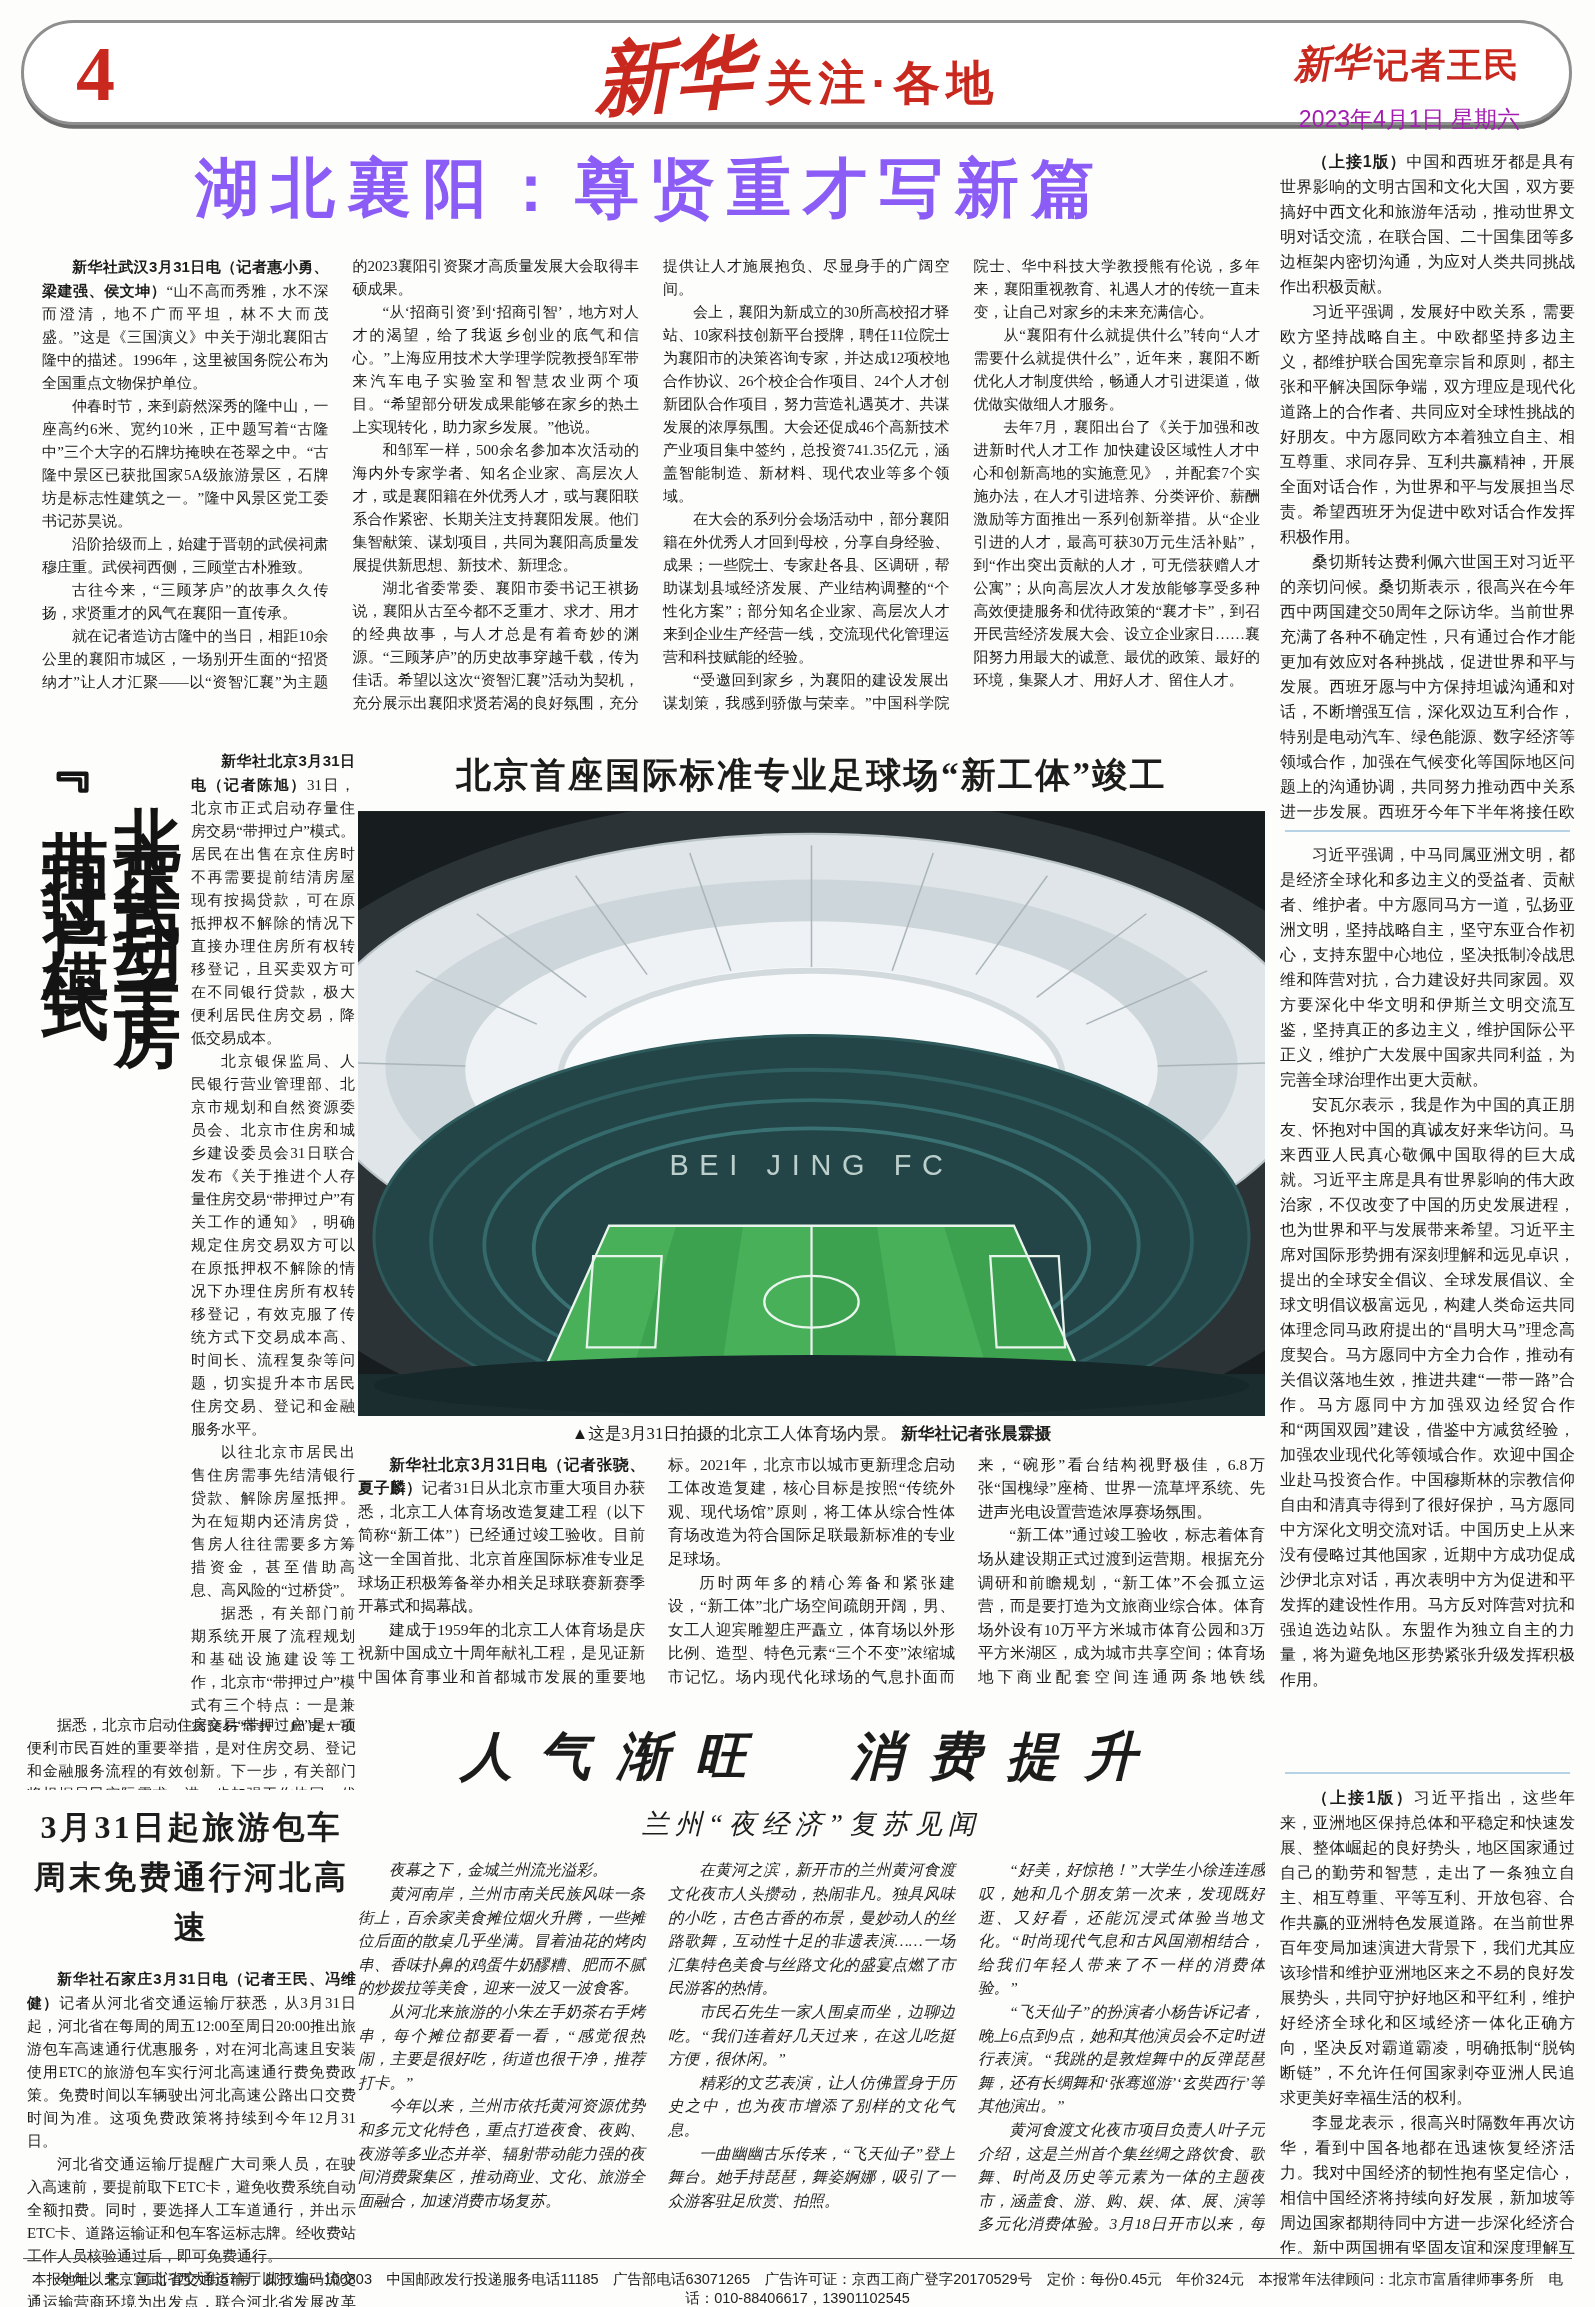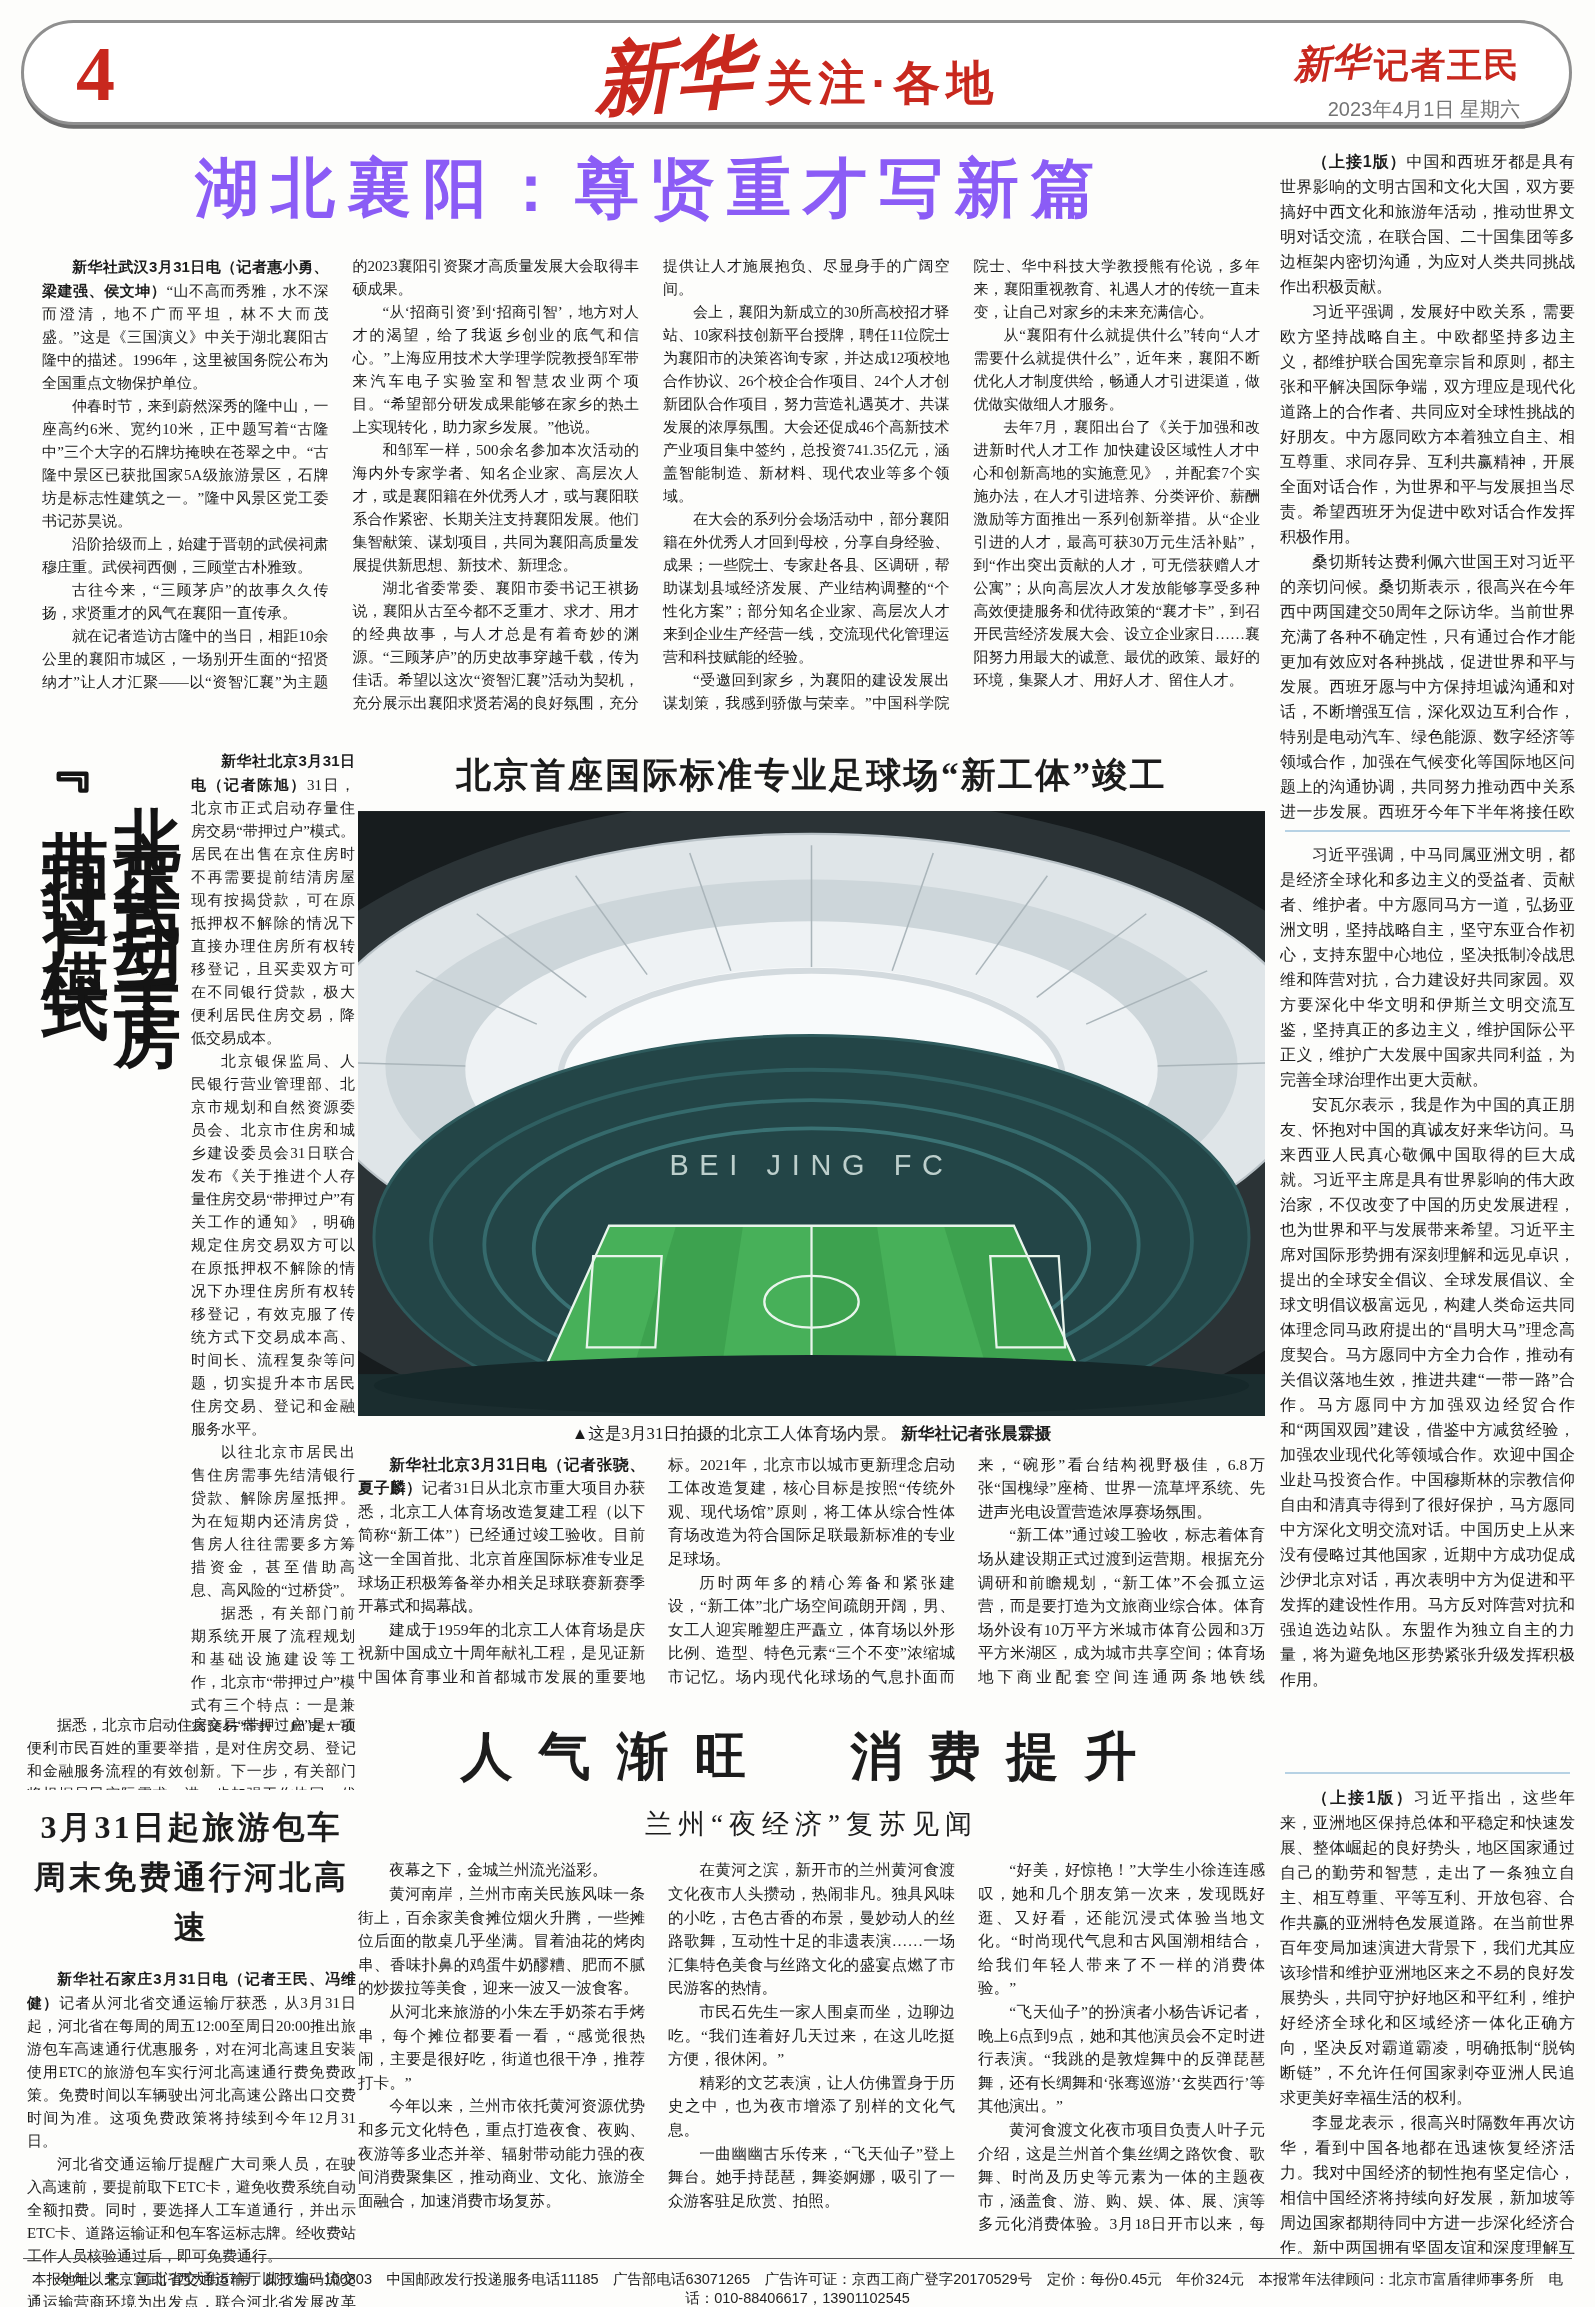--- a/index.html
+++ b/index.html
@@ -11,21 +11,21 @@
     border:3.8px solid #8f8f8f; border-radius:55px; box-shadow:0 4.6px 0 -0.8px #6d6d6d; }
   #page-number { position:absolute; left:52px; top:6px; font-size:78px; font-weight:bold; color:#c8281e; }
   #masthead-center { position:absolute; left:0; right:0; top:0; height:105px; display:flex; align-items:center; justify-content:center; gap:13.7px; }
   #masthead-script { font-size:79px; font-weight:bold; font-style:italic; color:#c8281e; line-height:1;
     font-family:"Liberation Serif", serif; transform:rotate(-4deg); }
   #masthead-section { font-size:47px; font-weight:bold; color:#c8281e; letter-spacing:6px; font-family:Liberation Sans, sans-serif;margin-top:16px; }
   #masthead-right { position:absolute; right:49px; top:15px; text-align:right; }
   #brand-line { display:flex; align-items:flex-end; gap:4.6px; justify-content:flex-end; }
   #brand-script { font-size:38px; font-weight:bold; font-style:italic; color:#c8281e; transform:rotate(-4deg); }
   #brand-name { font-size:35px; font-weight:bold; color:#c8281e; font-family:"Liberation Sans", sans-serif; letter-spacing:1.5px; }
-  #issue-date { margin-top:7px; font-size:20px; color:#737373; font-family:"Liberation Sans", sans-serif; }
+  #issue-date { margin-top:15px; font-size:23px; color:#a21caf; font-family:"Liberation Sans", sans-serif; }
 
   
   .para { text-indent:2em; text-align:justify; }
   .byline-bold { font-weight:bold; font-family:"Liberation Sans", sans-serif; }
 
   
   #a-xiangyang { left:42px; top:145px; width:1218px; height:600px; }
   .xy-headline { font-size:64px; font-weight:bold; text-align:center; letter-spacing:12px; color:#8b5cf6; }
   .xy-body { margin-top:23px; height:472px; columns:4; column-gap:24px; font-size:15px; line-height:23px; overflow:hidden; }
   .xy-body p { margin:0; }
@@ -56,21 +56,21 @@
   .st-caption { margin-top:6px; text-align:center; font-size:16.7px; }
   .st-caption b { font-family:"Liberation Sans", sans-serif; }
   .st-body { margin-top:7.6px; columns:3; column-gap:23px; font-size:15.6px; line-height:23.6px; height:255px; overflow:hidden; }
 
   
   #a-hebei { left:27px; top:1802px; width:329px; height:451px; }
   .hb-headline { font-size:32px; font-weight:bold; text-align:center; line-height:50px; letter-spacing:3px; }
   .hb-body { margin-top:15px; font-size:15px; line-height:23px; overflow:hidden; height:358px; }
 
   
-  #a-lanzhou { left:358px; top:1722px; width:907px; height:533px; }
+  #a-lanzhou { left:358px; top:1722px; width:907px; height:533px;font-style:italic; }
   .lz-headline { font-size:52px; font-weight:bold; text-align:center; letter-spacing:26px; }
   .lz-subhead { margin-top:13.7px; font-size:27px; text-align:center; letter-spacing:6px; }
   .lz-body { margin-top:16.7px; columns:3; column-gap:23px; font-size:15.6px; line-height:23.6px; height:400px; overflow:hidden; }
 
   
   #footer { left:0; top:2258px; width:1595px; padding:0 23px; }
   .footer-rule { border-top:1.5px solid #555; }
   .footer-text { margin-top:10.7px; text-align:center; font-size:14.5px; color:#222; font-family:"Liberation Sans", sans-serif; }
 </style>
 </head>

